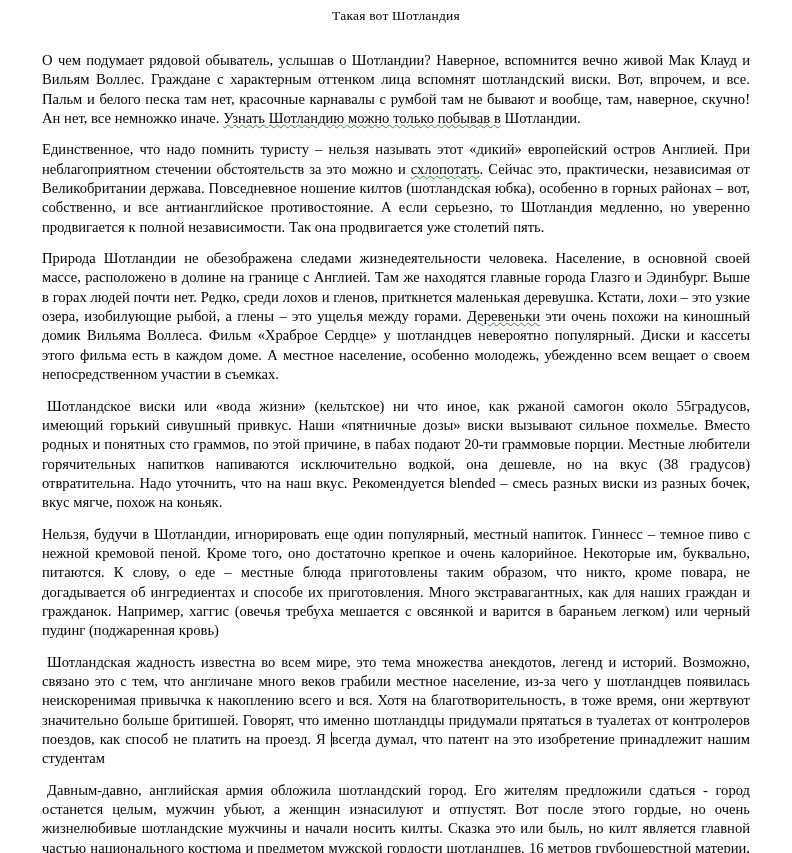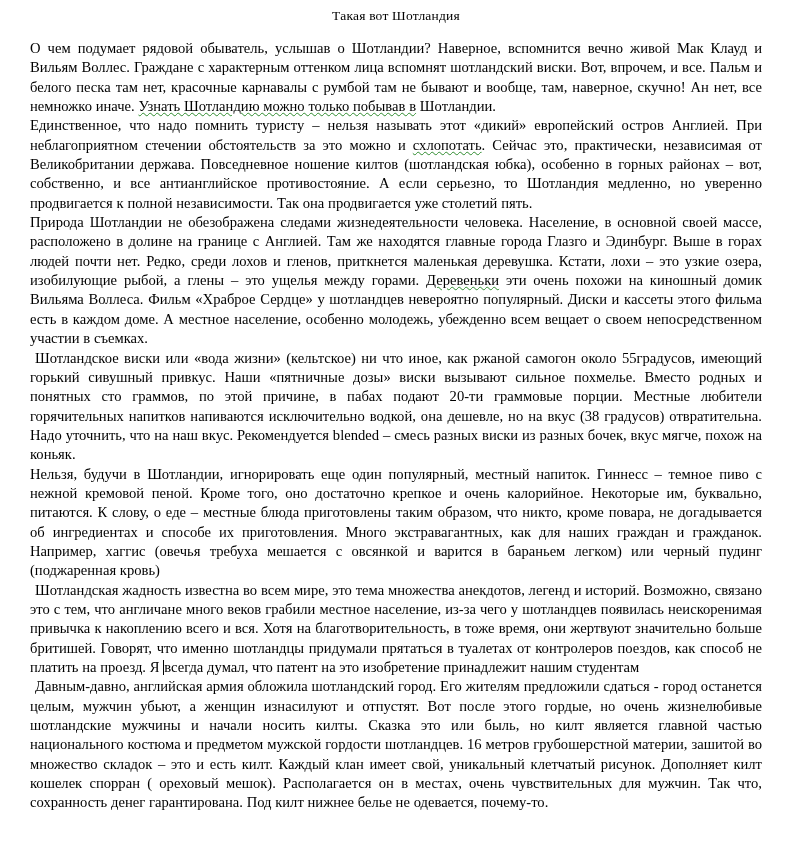--- a/index.html
+++ b/index.html
@@ -33,21 +33,21 @@
   }
   .body-text {
     margin: 0 30px 0 30px;
     font-size: 14.6px;
     line-height: 19.35px;
     text-align: justify;
     text-justify: inter-word;
     word-spacing: 0.1px;
   }
   p.para {
-    margin: 0;
+    margin: 12px;
     padding: 0;
     text-align: justify;
     text-align-last: left;
     hyphens: none;
   }
   p.indent-sm { text-indent: 5px; }
 
   
   .sq-green {
     text-decoration: underline;

